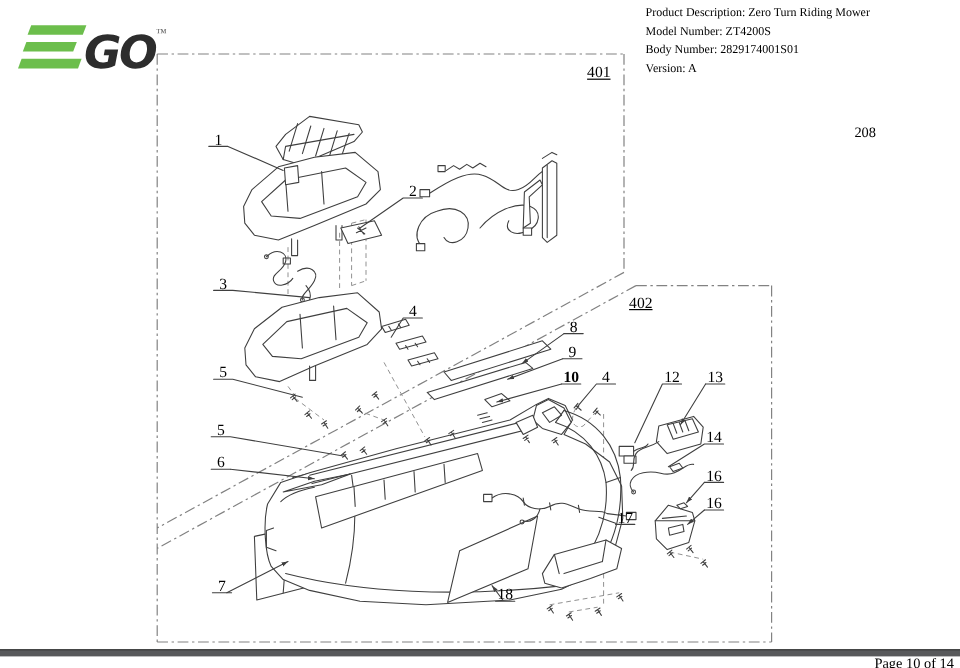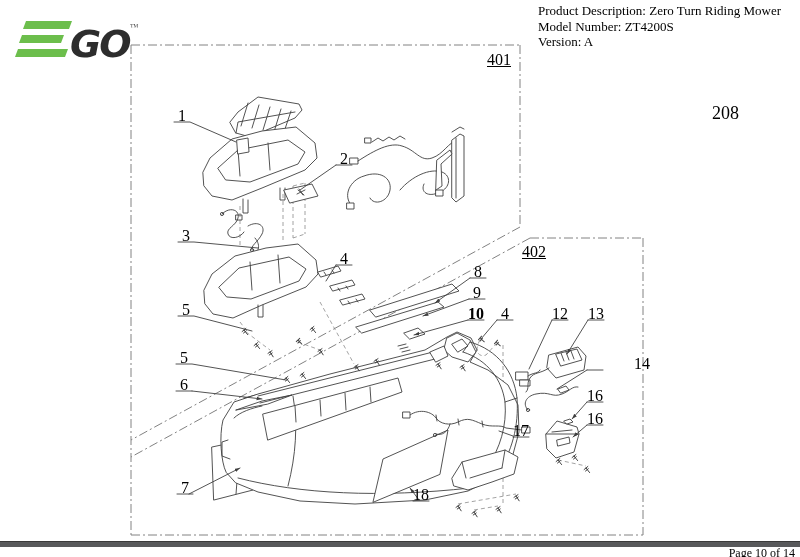--- a/index.html
+++ b/index.html
@@ -1,44 +1,45 @@
 <!DOCTYPE html>
 <html><head>
 <meta charset="utf-8">
 <style>
   html,body{margin:0;padding:0;}
   body{
     width:800px;height:557px;position:relative;background:#ffffff;
     font-family:"Liberation Serif", serif;color:#000;overflow:hidden;
   }
   .logo{position:absolute;left:12px;top:20px;width:128px;height:42px;}
-  .header-info{position:absolute;left:538px;top:3px;font-size:13px;line-height:15.6px;white-space:nowrap;}
-  .side-number{position:absolute;left:712px;top:103px;font-size:18px;}
+  .header-info{position:absolute;left:538px;top:3px;font-size:10px;line-height:15.6px;white-space:nowrap;}
+  .side-number{position:absolute;left:712px;top:103px;font-size:12px;}
   #art{position:absolute;left:0;top:0;}
-  .lbl{position:absolute;transform:translate(-50%,-50%);font-size:16px;line-height:1;white-space:nowrap;}
+  .lbl{position:absolute;transform:translate(-50%,-50%);font-size:13px;line-height:1;white-space:nowrap;}
   .boxlbl{text-decoration:underline;}
   .footer-bar{position:absolute;left:0;top:541px;width:800px;height:5px;background:#58595B;border-top:1px solid #3a3a3a;}
   .page-label{position:absolute;right:5px;top:546px;font-size:12px;}
 </style>
 </head>
 <body>
 
 <svg class="logo" viewBox="0 0 128 42">
   <g>
     <path d="M14,1 L60,1 L57,9 L11,9 Z" fill="#6CBE4C"></path>
     <path d="M10,15 L52,15 L49,23 L7,23 Z" fill="#6CBE4C"></path>
     <path d="M6,29 L56,29 L53,37 L3,37 Z" fill="#6CBE4C"></path>
   </g>
   <text x="58" y="37" font-family="DejaVu Sans, sans-serif" font-style="italic" font-weight="800" font-size="38" letter-spacing="-2" fill="#2D2D2D">GO</text>
   <text x="118" y="10" font-size="9" fill="#555">™</text>
 </svg>
 
 <div class="header-info" id="header-lines">
     <div>Product Description: Zero Turn Riding Mower</div>
     <div>Model Number: ZT4200S</div>
+    <div>Body Number: 2829174001S01</div>
     <div>Version: A</div>
   </div>
 
 <span class="side-number">208</span>
 
 <svg id="art" width="800" height="557" viewBox="0 0 800 557">
   <defs>
     <marker id="ar" markerWidth="7" markerHeight="5" refX="6" refY="2" orient="auto">
       <path d="M0,0 L6,2 L0,4 Z" fill="#3F3F3F"></path>
     </marker>
@@ -260,21 +261,21 @@
     <span class="lbl " style="left: 186px; top: 310px;">5</span>
     <span class="lbl " style="left: 184px; top: 358px;">5</span>
     <span class="lbl " style="left: 184px; top: 385px;">6</span>
     <span class="lbl " style="left: 185px; top: 488px;">7</span>
     <span class="lbl " style="left: 478px; top: 272px;">8</span>
     <span class="lbl " style="left: 477px; top: 293px;">9</span>
     <span class="lbl " style="left: 476px; top: 314px; font-weight: bold;">10</span>
     <span class="lbl " style="left: 505px; top: 314px;">4</span>
     <span class="lbl " style="left: 560px; top: 314px;">12</span>
     <span class="lbl " style="left: 596px; top: 314px;">13</span>
-    <span class="lbl " style="left: 595px; top: 364px; margin-left: 47px;">14</span>
+    <span class="lbl " style="left: 595px; top: 364px;">14</span>
     <span class="lbl " style="left: 595px; top: 396px;">16</span>
     <span class="lbl " style="left: 595px; top: 419px; text-align: right;">16</span>
     <span class="lbl " style="left: 521px; top: 431px;">17</span>
     <span class="lbl " style="left: 421px; top: 495px;">18</span>
   </div>
 
 <div class="footer-bar" style="background: rgb(88, 89, 91);"></div>
 <span class="page-label">Page 10 of 14</span>
 
 </body></html>

